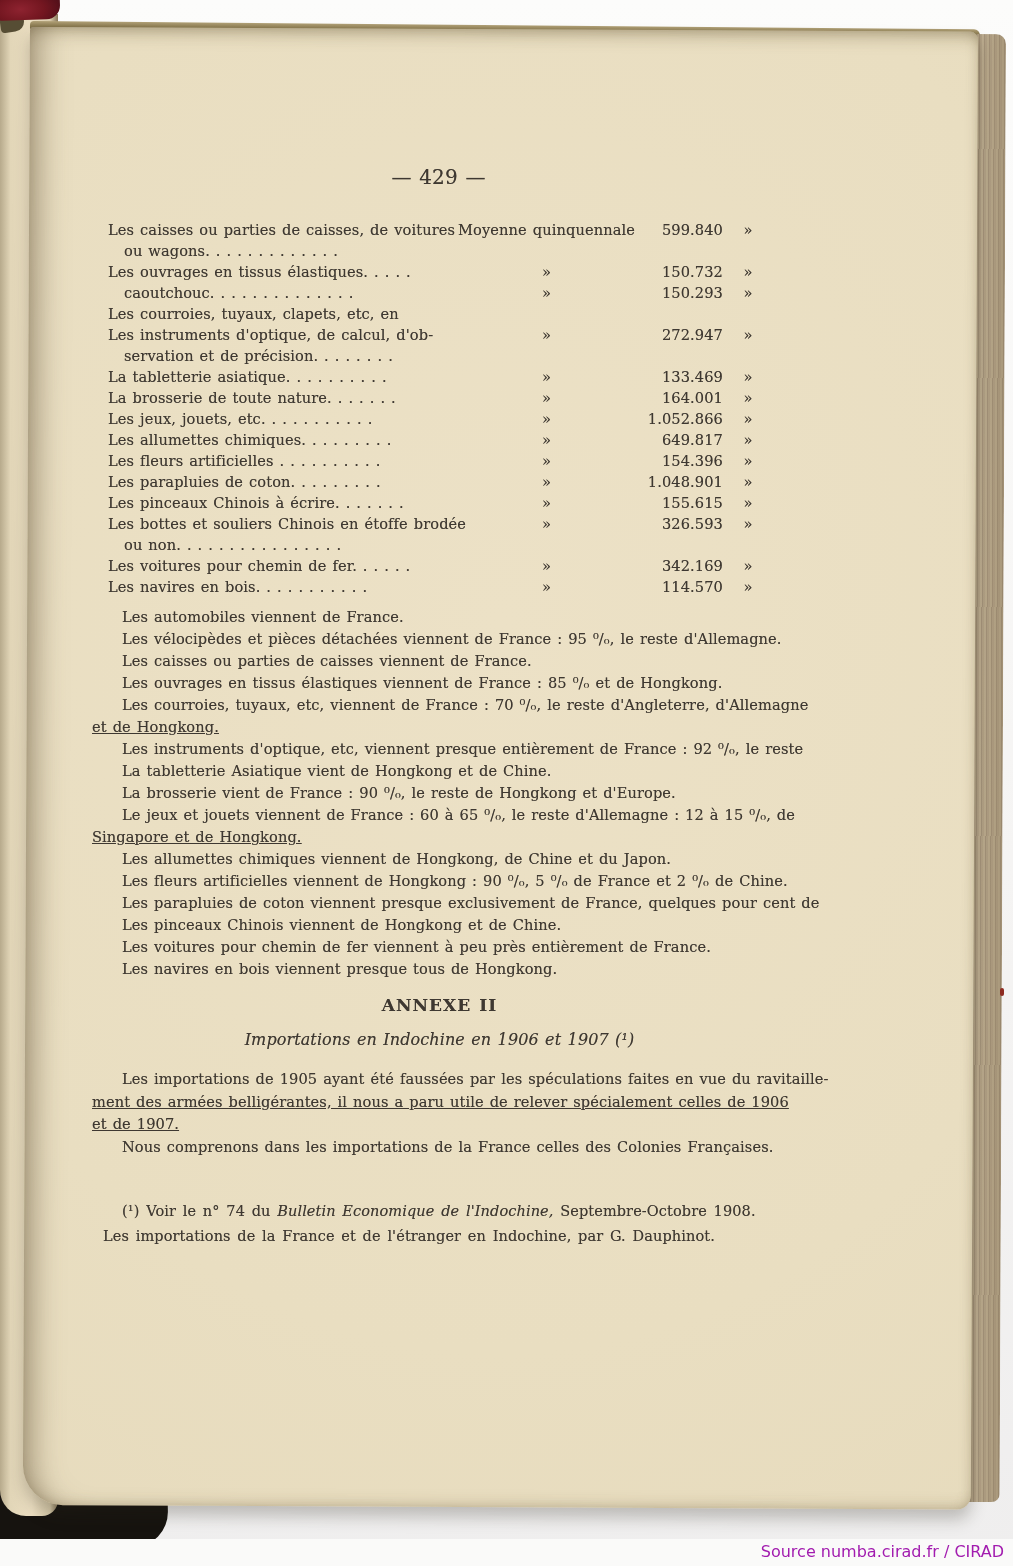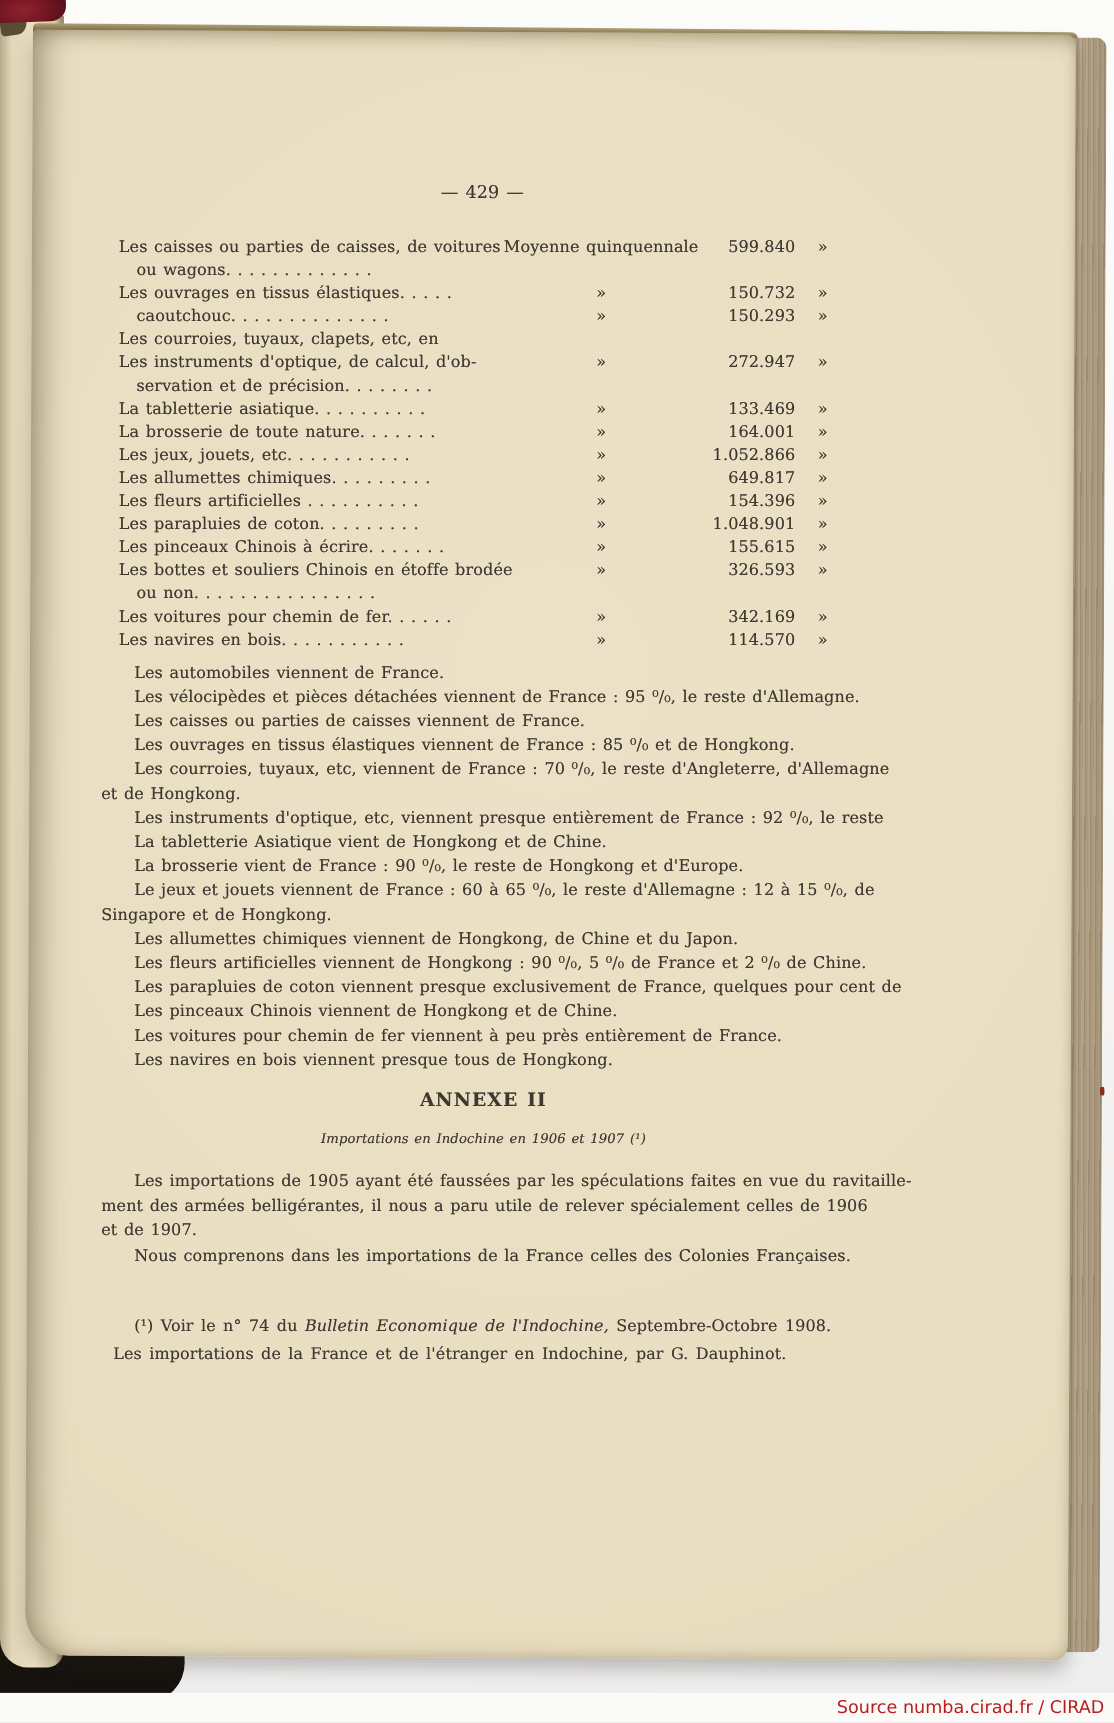--- a/index.html
+++ b/index.html
@@ -36,46 +36,46 @@
     background:radial-gradient(60% 80% at 40% 60%,#8e2330 0%,#731620 60%,#55101a 100%);
     border-radius:0 0 14px 8px;transform:rotate(-2deg);}
   .headband-dark{position:absolute;left:0;top:12px;width:24px;height:20px;
     background:#564d34;border-radius:0 0 10px 4px;transform:rotate(-8deg);}
   .red-speck{position:absolute;left:1000px;top:988px;width:4px;height:8px;
     background:#8e2b20;border-radius:2px;}
   
   .content{position:absolute;left:105px;top:165px;width:697px;color:#3e3831;
     font-size:14.6px;letter-spacing:.1px;word-spacing:1.2px;
     text-shadow:0 0 .6px rgba(62,56,49,.55);}
-  .page-no{text-align:center;font-size:16px;margin:0 0 30px;padding-right:30px;}
+  .page-no{text-align:center;font-size:20px;margin:0 0 30px;padding-right:30px;}
   .trow{display:flex;}
   .c-label{width:347px;padding-left:3px;}
   .lline{line-height:21px;white-space:nowrap;}
   .lline.l2{padding-left:16px;}
   .c-center{width:183px;text-align:center;line-height:21px;}
   .c-value{width:85px;text-align:right;line-height:21px;}
   .c-unit{width:50px;text-align:center;line-height:21px;}
   .paras{margin-top:9px;}
   .para{margin:0;}
   .line{display:block;line-height:22px;white-space:nowrap;}
   .l1{padding-left:17px;}
-  .cont{margin-left:-13px;}
+  .cont{margin-left:-13px;text-decoration:underline;}
   .annexe-h{margin-top:14px;text-align:center;font-size:17px;font-weight:bold;
     letter-spacing:1px;line-height:22px;padding-right:28px;}
-  .annexe-sub{margin-top:13px;text-align:center;font-style:italic;font-size:12px;
+  .annexe-sub{margin-top:13px;text-align:center;font-style:italic;font-size:16px;
     line-height:22px;padding-right:28px;}
   .annexe-paras{margin-top:17px;}
   .annexe-paras .line{line-height:22.5px;}
   .footnote{margin-top:41px;font-size:14.5px;word-spacing:2px;}
   .footnote .line{line-height:25px;}
   .fnl1{padding-left:17px;}
   .fnl2{margin-left:-2px;}
   .fn-italic{font-style:italic;}
   .source-bar{position:absolute;left:0;right:0;bottom:0;height:27px;background:#fafaf9;
-    color:#b91c1c;font-family:"DejaVu Sans", sans-serif;font-size:16px;line-height:26px;
+    color:#a21caf;font-family:"DejaVu Sans", sans-serif;font-size:16px;line-height:26px;
     text-align:right;padding-right:9px;box-sizing:border-box;}
 </style>
 </head>
 <body>
 
 <div class="shot">
 
   <div class="cover-black"></div>
   <div class="curl"></div>
   <div class="top-edge"></div>

